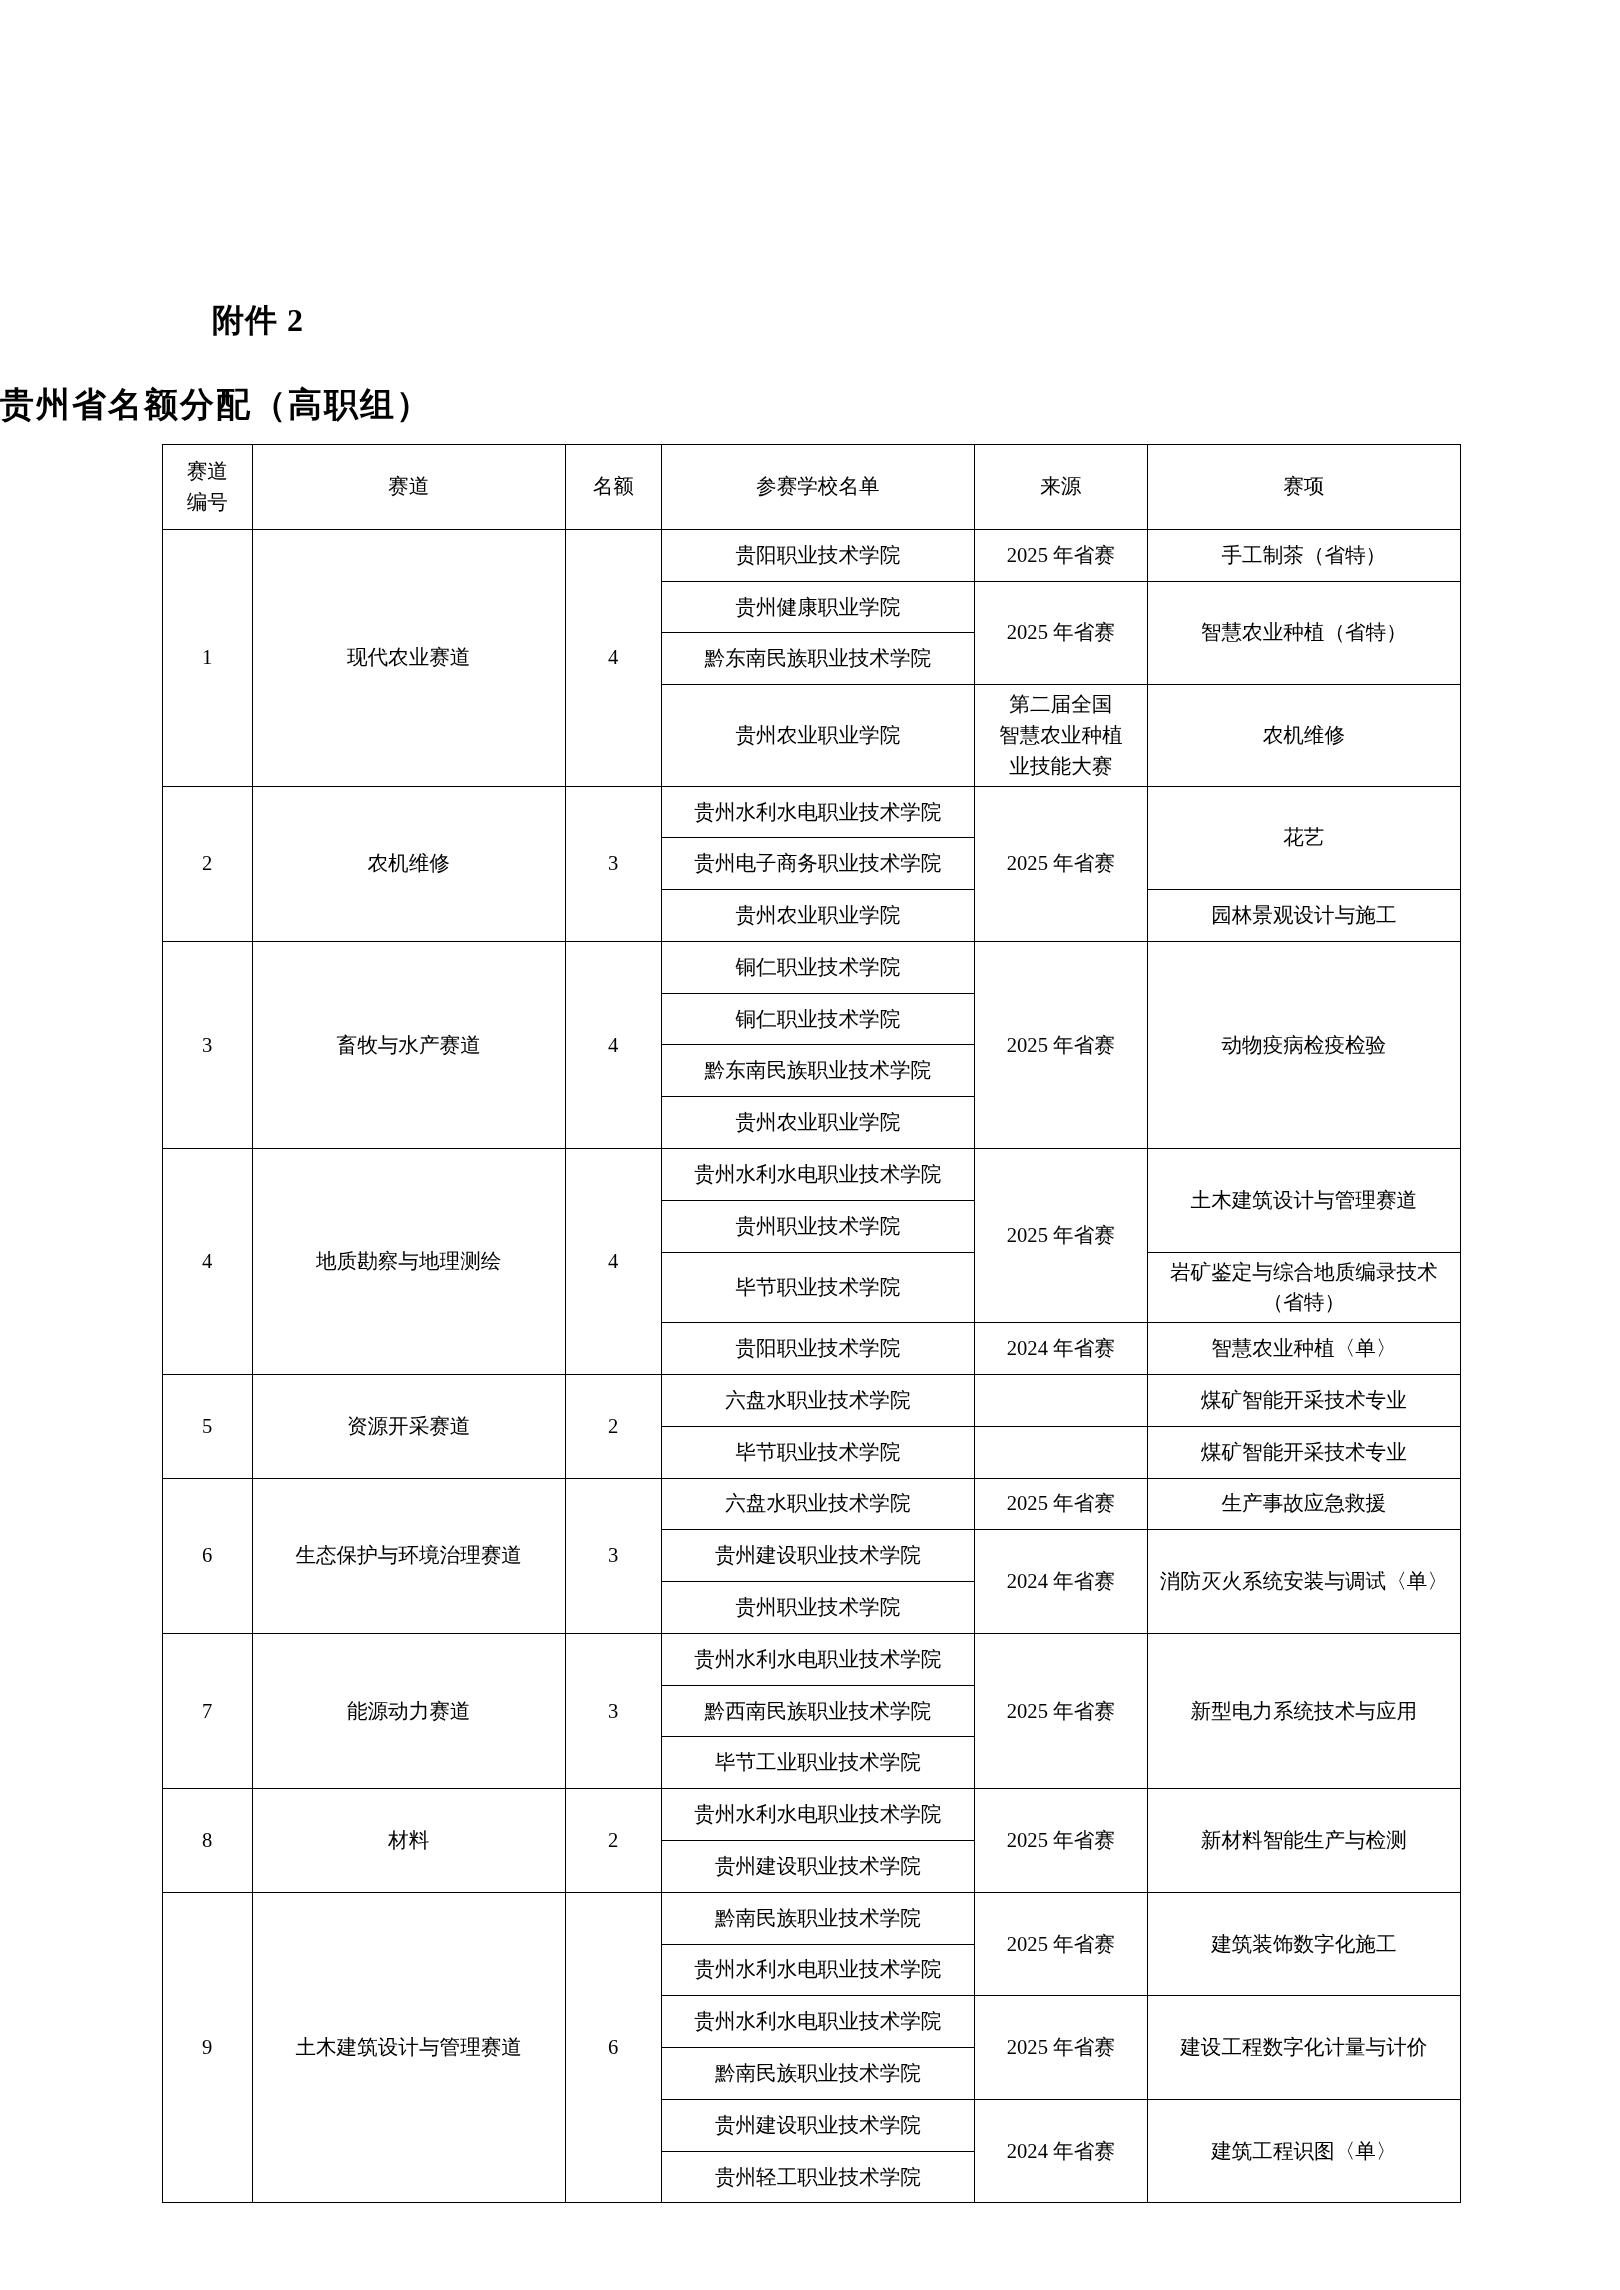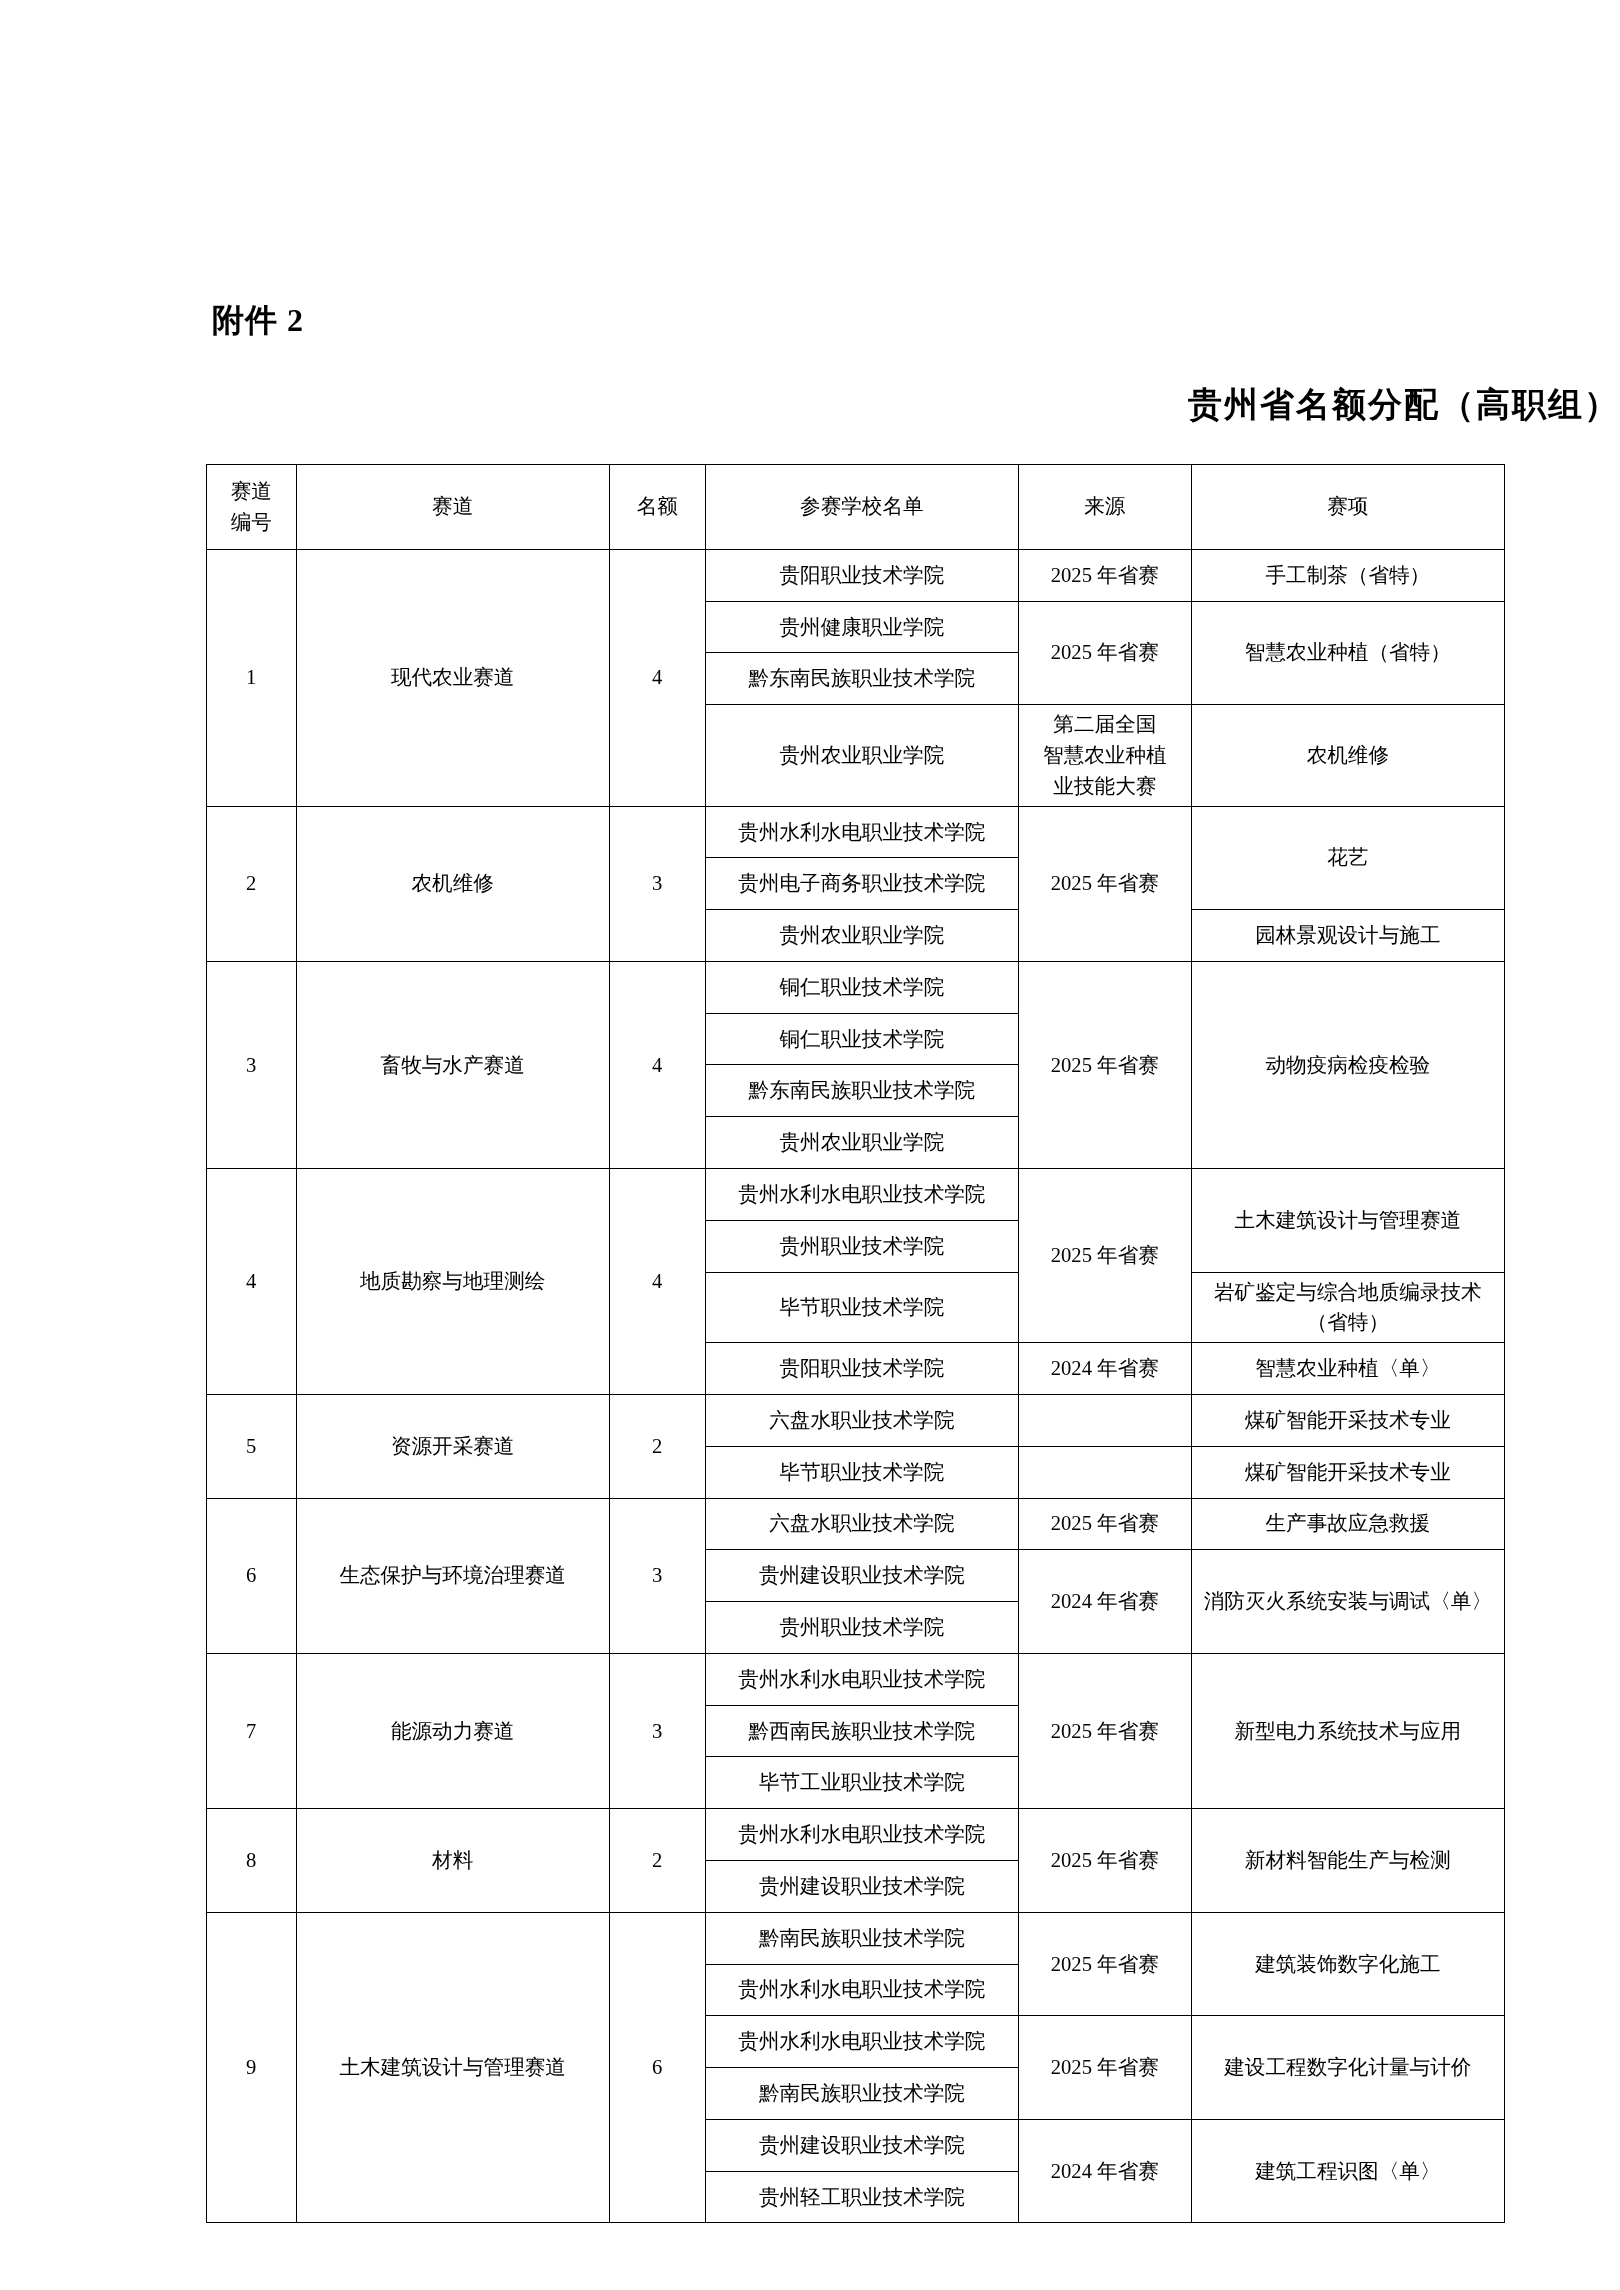--- a/index.html
+++ b/index.html
@@ -28,31 +28,30 @@
     font-weight: bold;
     letter-spacing: 1px;
     font-family: "Liberation Serif", serif;
     margin-left: 20px;
   }
   .doc-title {
     position: absolute;
     left: 0;
     right: 0;
     top: 382px;
-    text-align: right;
+    text-align: left;
     font-size: 34px;
     font-weight: bold;
     letter-spacing: 2px;
   }
   .table-wrap {
     position: absolute;
     left: 162px;
-    top: 464px;
+    top: 444px;
     width: 1299px;
-    margin-left: 44px;
   }
   table.alloc {
     border-collapse: collapse;
     width: 1299px;
     table-layout: fixed;
   }
   table.alloc td, table.alloc th {
     border: 1.5px solid #000000;
     font-size: 20.6px;
     font-weight: normal;

